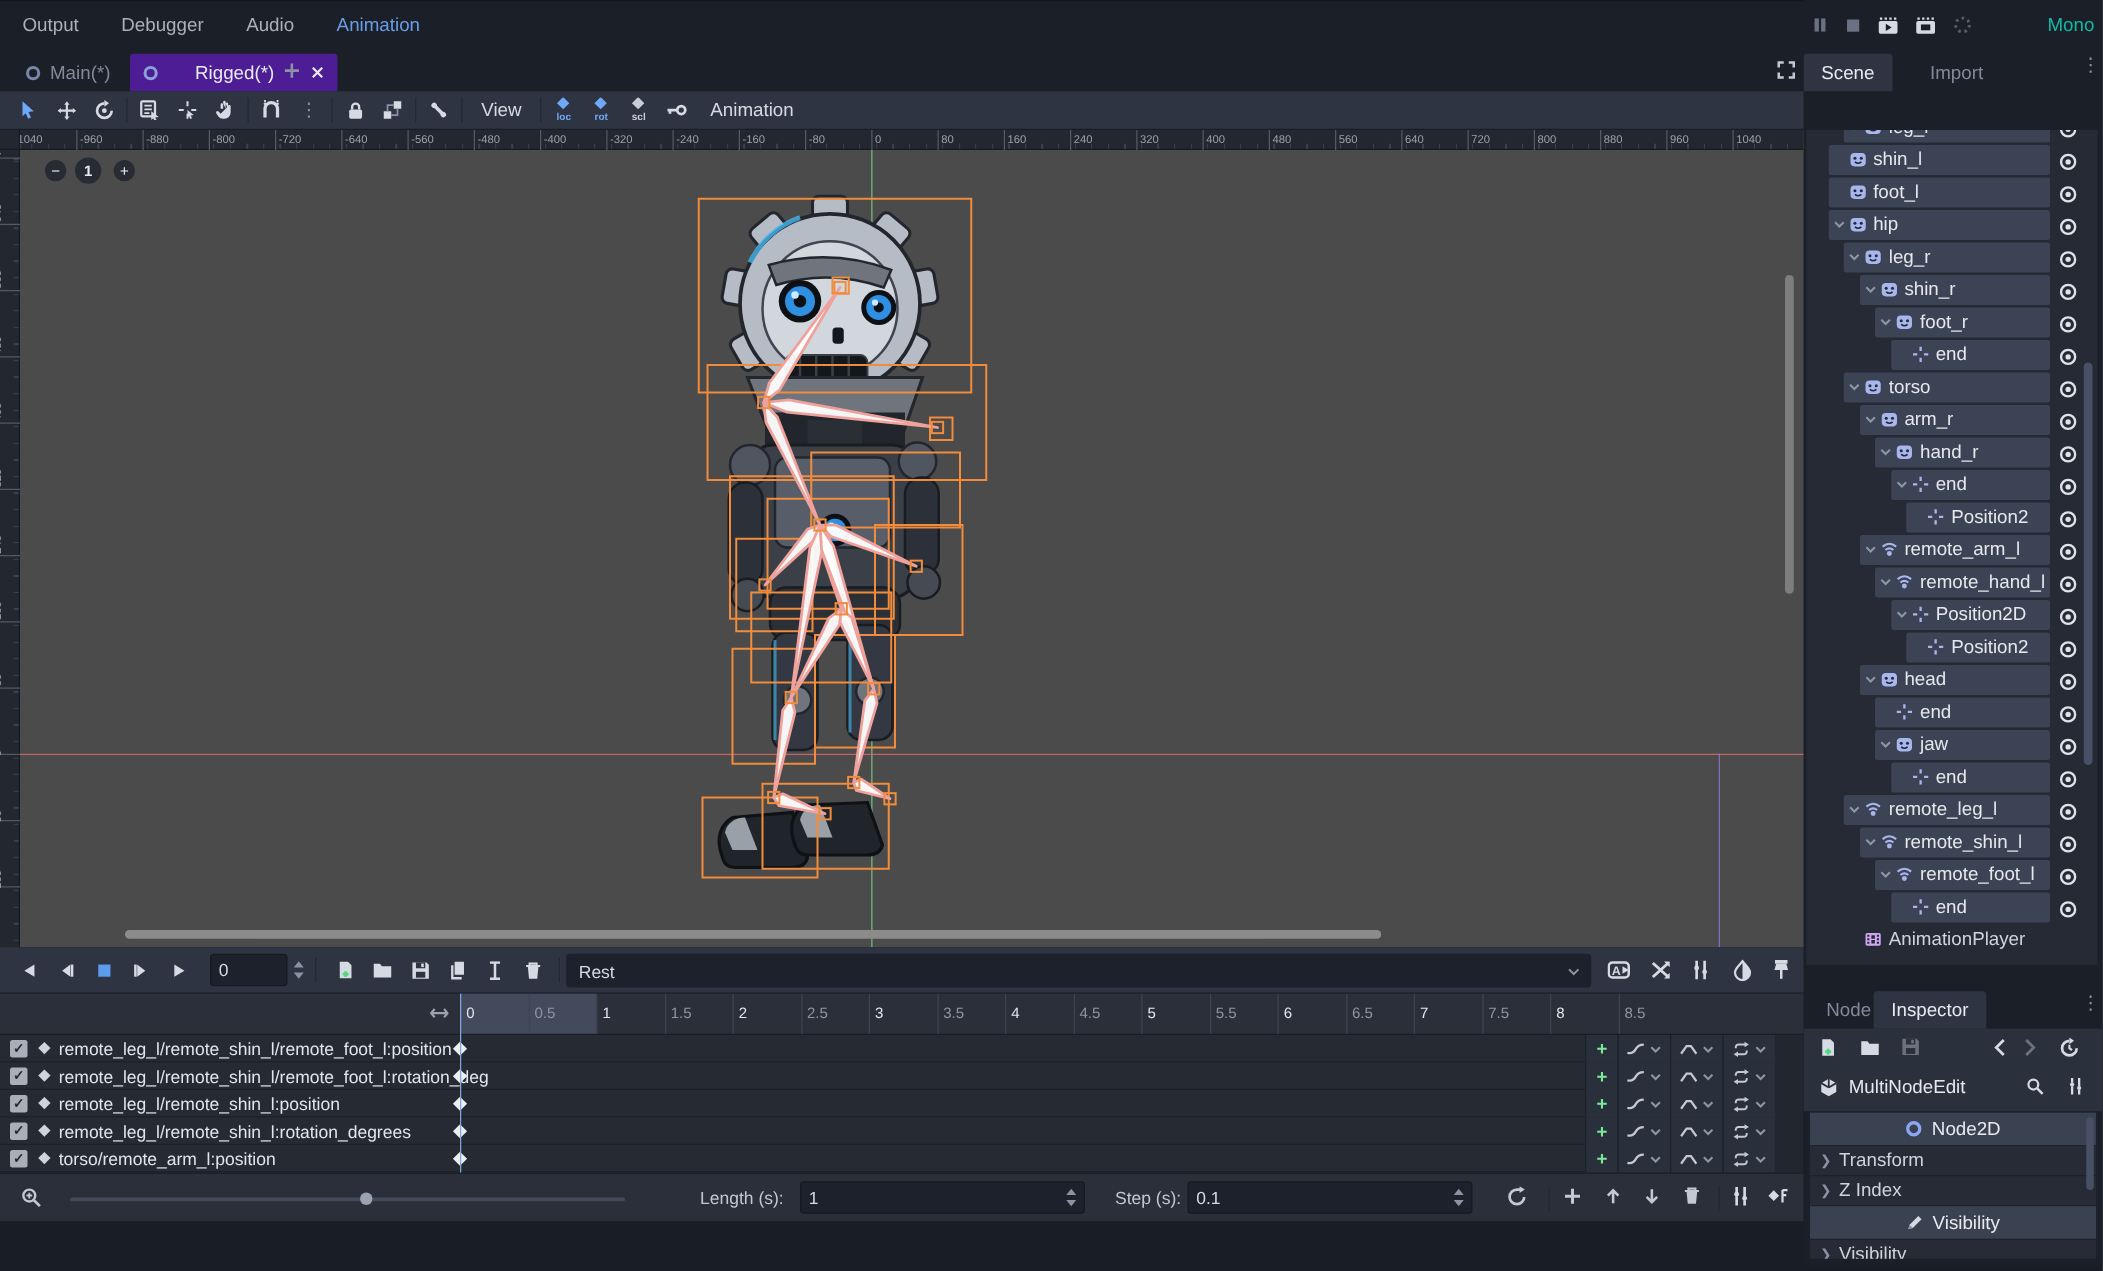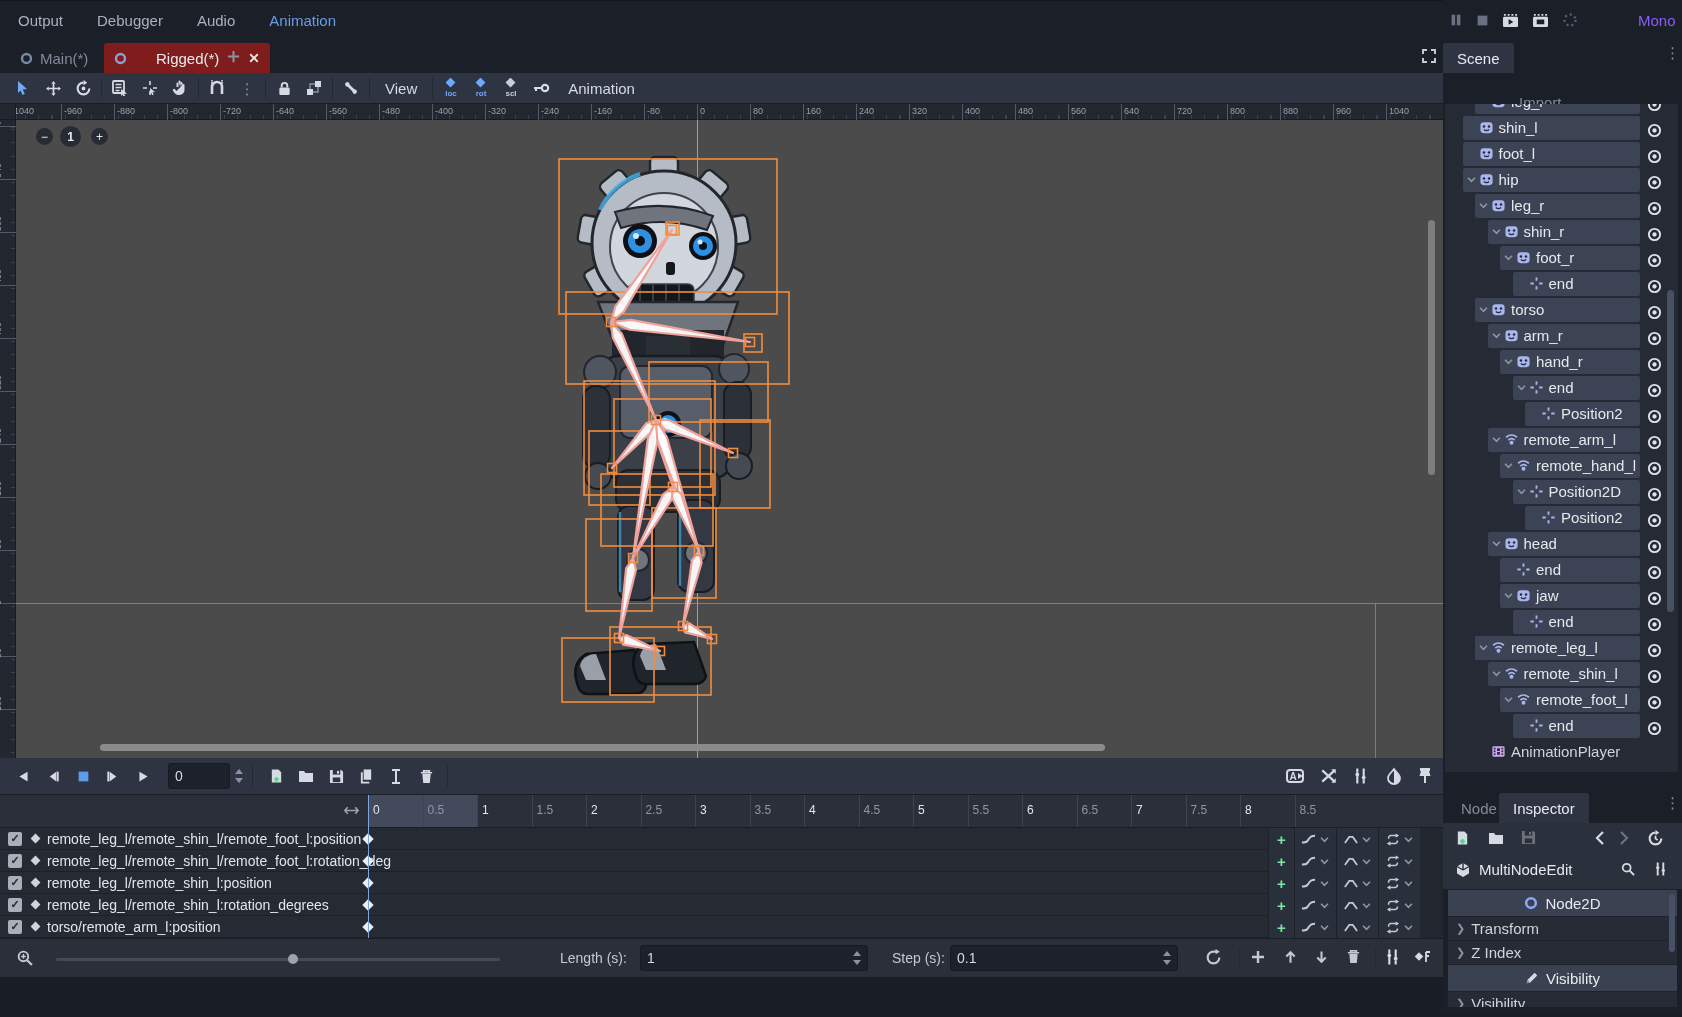--- a/index.html
+++ b/index.html
@@ -9,26 +9,26 @@
   .icon { display:inline-flex; align-items:center; justify-content:center; vertical-align:middle; }
   .icon svg { display:block; }
 
   
   #menubar { left:0; top:0; width:1682px; height:40px; background:#1b2028; display:flex; align-items:center; }
   #help-menu { position:absolute; left:16px; color:#d6dae2; padding:4px 8px; }
   #mode-switch { position:absolute; left:608px; display:flex; gap:14px; align-items:center; }
   .mode-btn { display:flex; align-items:center; gap:6px; padding:3px 6px; color:#c3c8d2; }
   .mode-btn.active { color:#6fa8f8; }
   #playbar { position:absolute; left:1420px; display:flex; gap:13px; align-items:center; }
-  #mono-label { position:absolute; left:1638px; color:#8b5cf6; }
+  #mono-label { position:absolute; left:1638px; color:#14b8a6; }
 
   
   #tabstrip { left:0; top:40px; width:1443px; height:33px; background:#1b2028; }
   .scene-tab { position:absolute; top:3px; height:30px; display:flex; align-items:center; gap:7px; padding:0 10px; color:#81899a; }
-  .scene-tab.active { background:#7f1d1d; color:#e8eaef; border-radius:3px 3px 0 0;gap:29px; }
+  .scene-tab.active { background:#4c1d95; color:#e8eaef; border-radius:3px 3px 0 0;gap:29px; }
   #expand-btn { position:absolute; left:1421px; top:8px; }
 
   
   #toolbar { left:0; top:73px; width:1443px; height:31px; background:#2e3442; display:flex; align-items:center; border-bottom:1px solid #191d26;}
   .tbtn { width:30px; height:26px; display:flex; align-items:center; justify-content:center; border-radius:3px; flex:0 0 auto; }
   .tsep { width:1px; height:20px; background:#222836; margin:0 3px; flex:0 0 auto; }
   .tmenu { padding:0 12px; color:#d6dae2; }
 
   
   #canvas { left:0; top:104px; width:1443px; height:654px; background:#4b4b4b; overflow:hidden; }
@@ -587,20 +587,28 @@
         </svg>
       </span>
     <span class="tbtn">
         <svg width="15" height="15" viewBox="0 0 16 16">
           <path d="M2 4h12M5 4V2h6v2" stroke="#d6dae2" stroke-width="1.8"></path>
           <path d="M3.5 5h9l-1 10h-7z" fill="#d6dae2"></path>
         </svg>
       </span>
     <span class="tsep" style="margin:0 6px;"></span>
   </div>
+  <div id="anim-name">
+    <span>Rest</span>
+    <span class="icon" style="position:absolute;right:8px;">
+        <svg width="12" height="12" viewBox="0 0 16 16">
+          <path d="M3 6l5 5 5-5" fill="none" stroke="#8a92a3" stroke-width="2.2"></path>
+        </svg>
+      </span>
+  </div>
   <span class="icon abs" style="left:1286px;top:10px;">
       <svg width="22" height="16" viewBox="0 0 22 16">
         <rect x="1" y="2" width="16" height="12" rx="3" fill="none" stroke="#d6dae2" stroke-width="2"></rect>
         <text x="7" y="12" font-size="10" font-weight="bold" fill="#d6dae2" text-anchor="middle" font-family="Liberation Sans">A</text>
         <path d="M12 5l5 3-5 3z" fill="#d6dae2"></path>
       </svg>
     </span>
   <span class="icon abs" style="left:1320px;top:9px;">
       <svg width="18" height="18" viewBox="0 0 16 16">
         <path d="M2 13L13 3M2 3l11 10" stroke="#d6dae2" stroke-width="2"></path>
@@ -984,21 +992,21 @@
       <span class="statusitem">Output</span>
       <span class="statusitem">Debugger</span>
       <span class="statusitem">Audio</span>
       <span class="statusitem active">Animation</span>
     </div>
   </div>
 
 <div id="dock" class="abs">
   <div class="docktabs" style="top:0;">
     <span class="docktab active" style="left:0;">Scene</span>
-    <span class="docktab" style="left:62px;margin-top:44px;">Import</span>
+    <span class="docktab" style="left:87px;">Import</span>
     <span class="abs dots" style="left:222px;top:10px;">⋮</span>
   </div>
   <div id="tree">
 
   <div class="treerow" style="top: -15px;">
         <div class="treesel" style="left: 30px;"></div>
         <span class="icon" style="position: absolute; left: 33px; top: 7px;">
           <svg width="11" height="11" viewBox="0 0 16 16">
             <path d="M3 5.5l5 5 5-5" fill="none" stroke="#8f96a3" stroke-width="2.4"></path>
           </svg>

